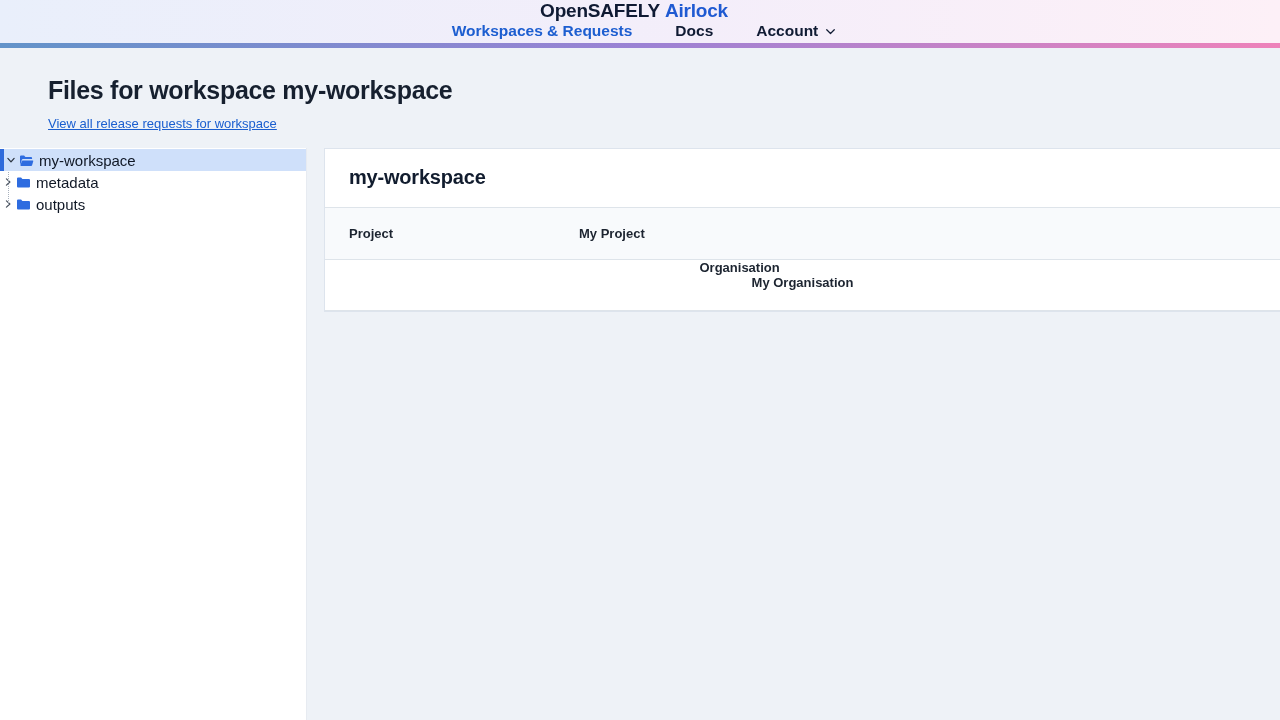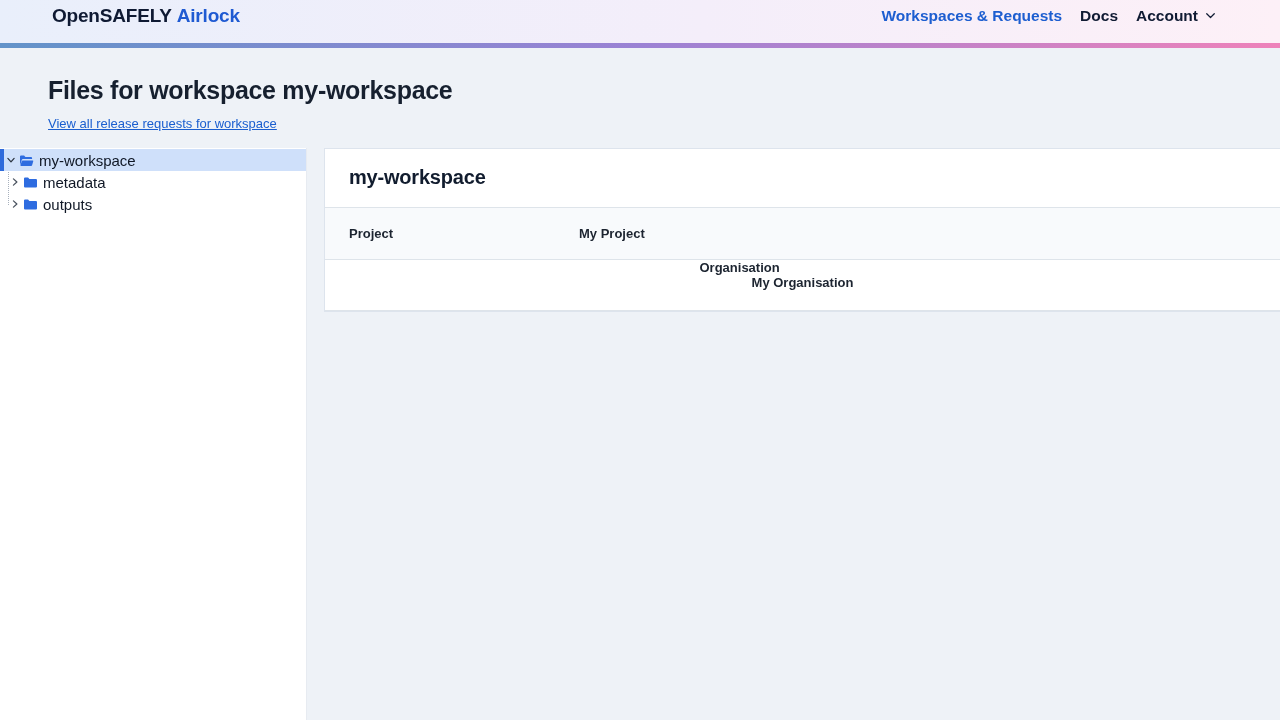--- a/index.html
+++ b/index.html
@@ -11,25 +11,26 @@
   }
 
   
   .navbar {
     height: 43px;
     display: flex;
     align-items: center;
     justify-content: space-between;
     padding: 0 64px 12px 52px;
     background: linear-gradient(90deg, #e9effb 0%, #f4eefa 55%, #fdf0f7 100%);
+    flex-direction: column;
   }
   .brand { font-size: 19px; font-weight: bold; letter-spacing: -0.2px; cursor: pointer; }
   .brand .primary { color: #0f1a33; }
   .brand .secondary { color: #1f5ad2; margin-left: 5px; }
-  .nav-links { display: flex; align-items: center; gap: 18px; margin-left: 20px; }
+  .nav-links { display: flex; align-items: center; gap: 43px; margin-left: 20px; }
   .nav-link {
     font-size: 15.5px;
     font-weight: 600;
     color: #101b33;
     text-decoration: none;
     display: flex;
     align-items: center;
     cursor: pointer;
   }
   .nav-link.active { color: #1d5ed0; }
@@ -80,21 +81,21 @@
     font-size: 15px;
     color: #101826;
     cursor: pointer;
     white-space: nowrap;
   }
   .tree-row.selected {
     background: #cfe0fa;
     border-left: 4px solid #2f6bdb;
     padding-left: 1px;
   }
-  .tree-row.child { padding-left: 9px; }
+  .tree-row.child { padding-left: 2px; }
   .tree-row .twisty { width: 11px; display: inline-flex; justify-content: center; flex-shrink: 0; }
   .tree-row .folder { margin: 0 5px 0 3px; display: inline-flex; flex-shrink: 0; }
   .tree-guide {
     position: absolute;
     left: 8px;
     top: 24px;
     height: 33px;
     border-left: 1px dotted #a8b1bd;
   }
 

